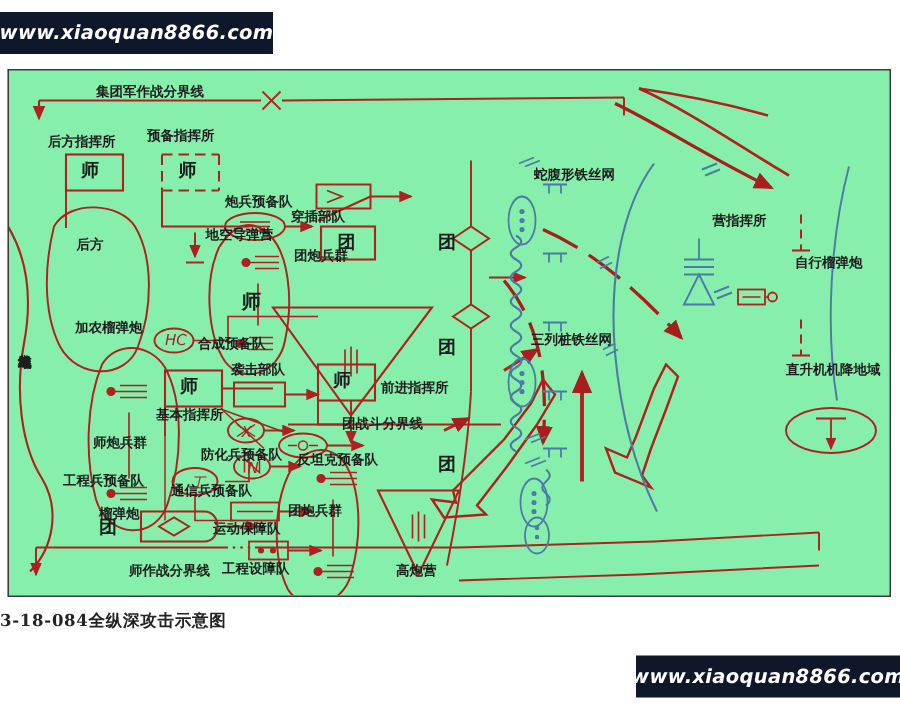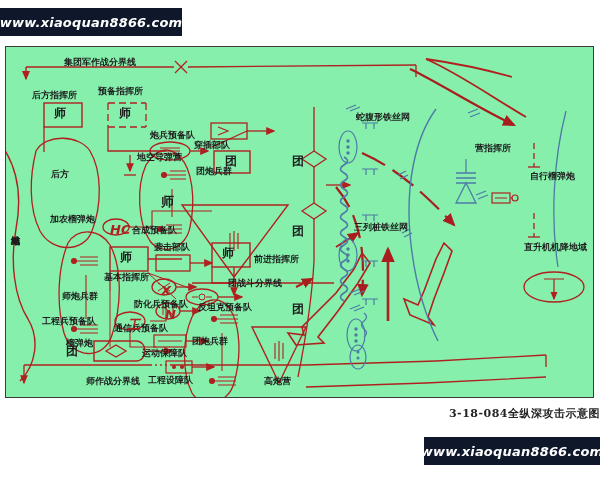--- a/index.html
+++ b/index.html
@@ -45,26 +45,26 @@
     color:#1d1d1d;
     white-space:nowrap;
     line-height:1;
     font-weight:700;
     pointer-events:none;
   }
   .lbl.cn{font-size:9px;}
   .lbl.vert{writing-mode:vertical-rl;text-orientation:upright;line-height:1.05;}
   .lbl.big{font-size:13px;font-weight:700;}
   .lbl.unit{font-size:12px;font-weight:700;}
-  .lbl.marksym{font-size:13px;font-weight:700;color:#b02020;font-style:italic;}
+  .lbl.marksym{font-size:10px;font-weight:400;color:#b02020;font-style:italic;}
 
   
   #caption{
     position:absolute;left:0;top:406px;width:600px;
-    text-align:right;
+    text-align:left;
     font-family:"DejaVu Serif","Liberation Serif",serif;
     font-size:11px;color:#232323;font-weight:700;
     letter-spacing:.5px;
   }
 </style>
 </head>
 <body>
 
 <div id="root">
 
@@ -324,21 +324,21 @@
 
     <div class="lbl cn" style="left:92px;top:40px;">预备指挥所</div>
     <div class="lbl unit" style="left:113px;top:60px;">师</div>
 
     <div class="lbl cn" style="left:144px;top:84px;">炮兵预备队</div>
 
     <div class="lbl cn" style="left:188px;top:94px;">穿插部队</div>
 
     <div class="lbl cn" style="left:131px;top:106px;">地空导弹营</div>
 
-    <div class="lbl cn" style="left:45px;top:123px;">后方</div>
+    <div class="lbl cn" style="left:45px;top:113px;">后方</div>
 
     <div class="lbl big" style="left:155px;top:148px;">师</div>
 
     <div class="lbl marksym" style="left:104px;top:176px;">HC</div>
     <div class="lbl cn" style="left:126px;top:167px;margin-top:12px;">合成预备队</div>
 
     <div class="lbl cn" style="left:148px;top:196px;">袭击部队</div>
 
     <div class="lbl unit" style="left:114px;top:204px;">师</div>
     <div class="lbl cn" style="left:98px;top:226px;">基本指挥所</div>

